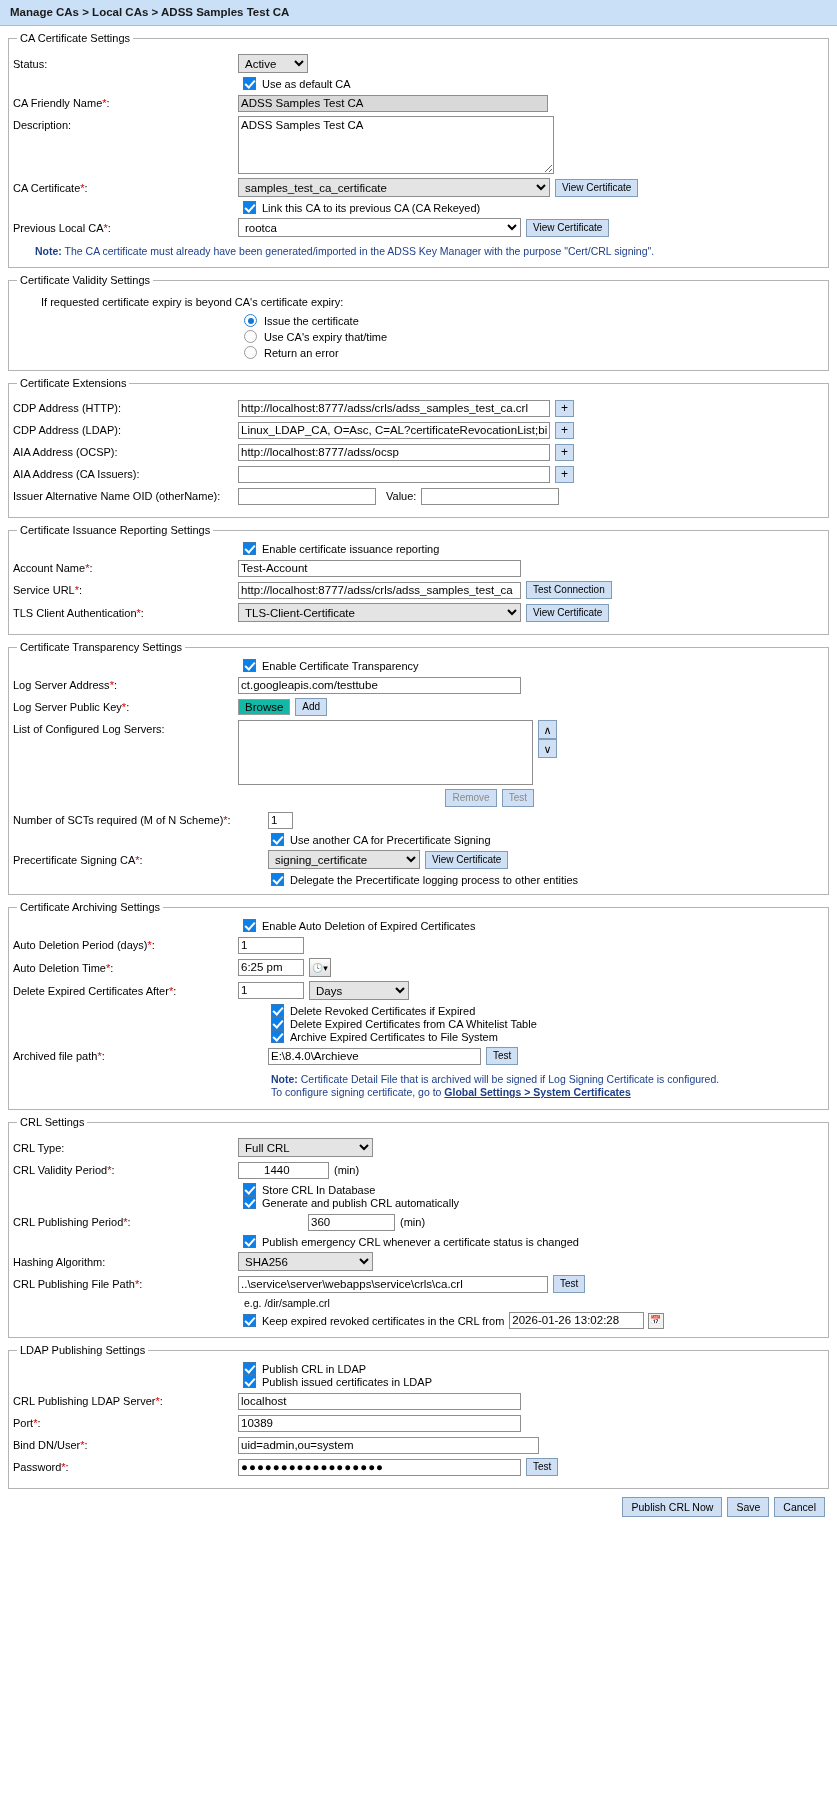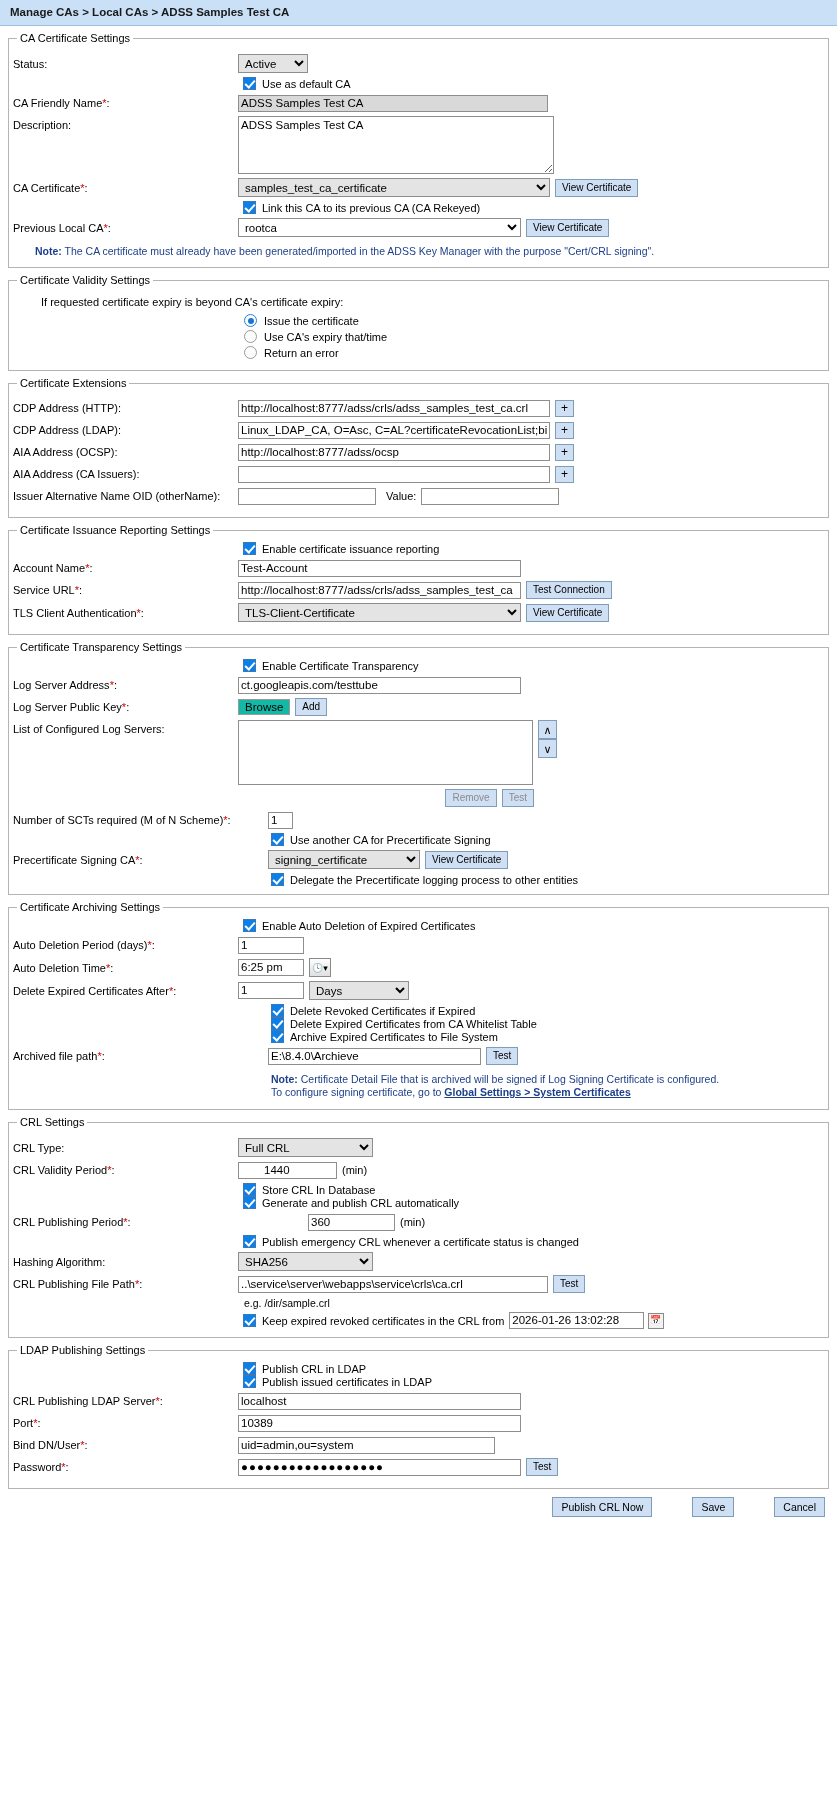--- a/index.html
+++ b/index.html
@@ -211,21 +211,21 @@
   }
   .hint { font-size: 10.5px; padding-left: 231px; color: #000; margin: 1px 0 3px 0; }
   .unit { font-size: 11px; }
 
   .footer {
     display: flex;
     justify-content: flex-end;
     gap: 5px;
     padding: 8px 12px 10px 0;
   }
-  .footer .btn { font-size: 10.5px; padding: 3px 8px; margin-left: 35px; }
+  .footer .btn { font-size: 10.5px; padding: 3px 8px; }
 </style>
 </head>
 <body>
 
 <div id="page">
 
   <div class="breadcrumb">Manage CAs &gt; Local CAs &gt; ADSS Samples Test CA</div>
 
   <fieldset class="group">
     <legend>CA Certificate Settings</legend>
@@ -525,21 +525,21 @@
       <div class="ctl">
         <select class="sel" style="width:135px;">
           <option>Full CRL</option>
         </select>
       </div>
     </div>
 
     <div class="row">
       <div class="lbl"><span>CRL Validity Period</span><span class="req">*</span>:</div>
       <div class="ctl">
-        <input class="txt" style="width: 99px; padding-left: 25px;" value="1440">
+        <input class="txt" style="width: 91px; padding-left: 25px;" value="1440">
         <span class="unit">(min)</span>
       </div>
     </div>
 
     <div class="indent-cb">
       <span class="cb"></span>
       <span class="cb-lbl">Store CRL In Database</span>
     </div>
     <div class="indent-cb">
       <span class="cb"></span>
@@ -608,21 +608,21 @@
     <div class="row">
       <div class="lbl"><span>Port</span><span class="req">*</span>:</div>
       <div class="ctl">
         <input class="txt" style="width: 283px;" value="10389">
       </div>
     </div>
 
     <div class="row">
       <div class="lbl"><span>Bind DN/User</span><span class="req">*</span>:</div>
       <div class="ctl">
-        <input class="txt" style="width: 257px;" value="uid=admin,ou=system">
+        <input class="txt" style="width: 301px;" value="uid=admin,ou=system">
       </div>
     </div>
 
     <div class="row">
       <div class="lbl"><span>Password</span><span class="req">*</span>:</div>
       <div class="ctl">
         <input class="txt" style="width: 283px; letter-spacing: 1px;" value="●●●●●●●●●●●●●●●●●●">
         <button class="btn">Test</button>
       </div>
     </div>

